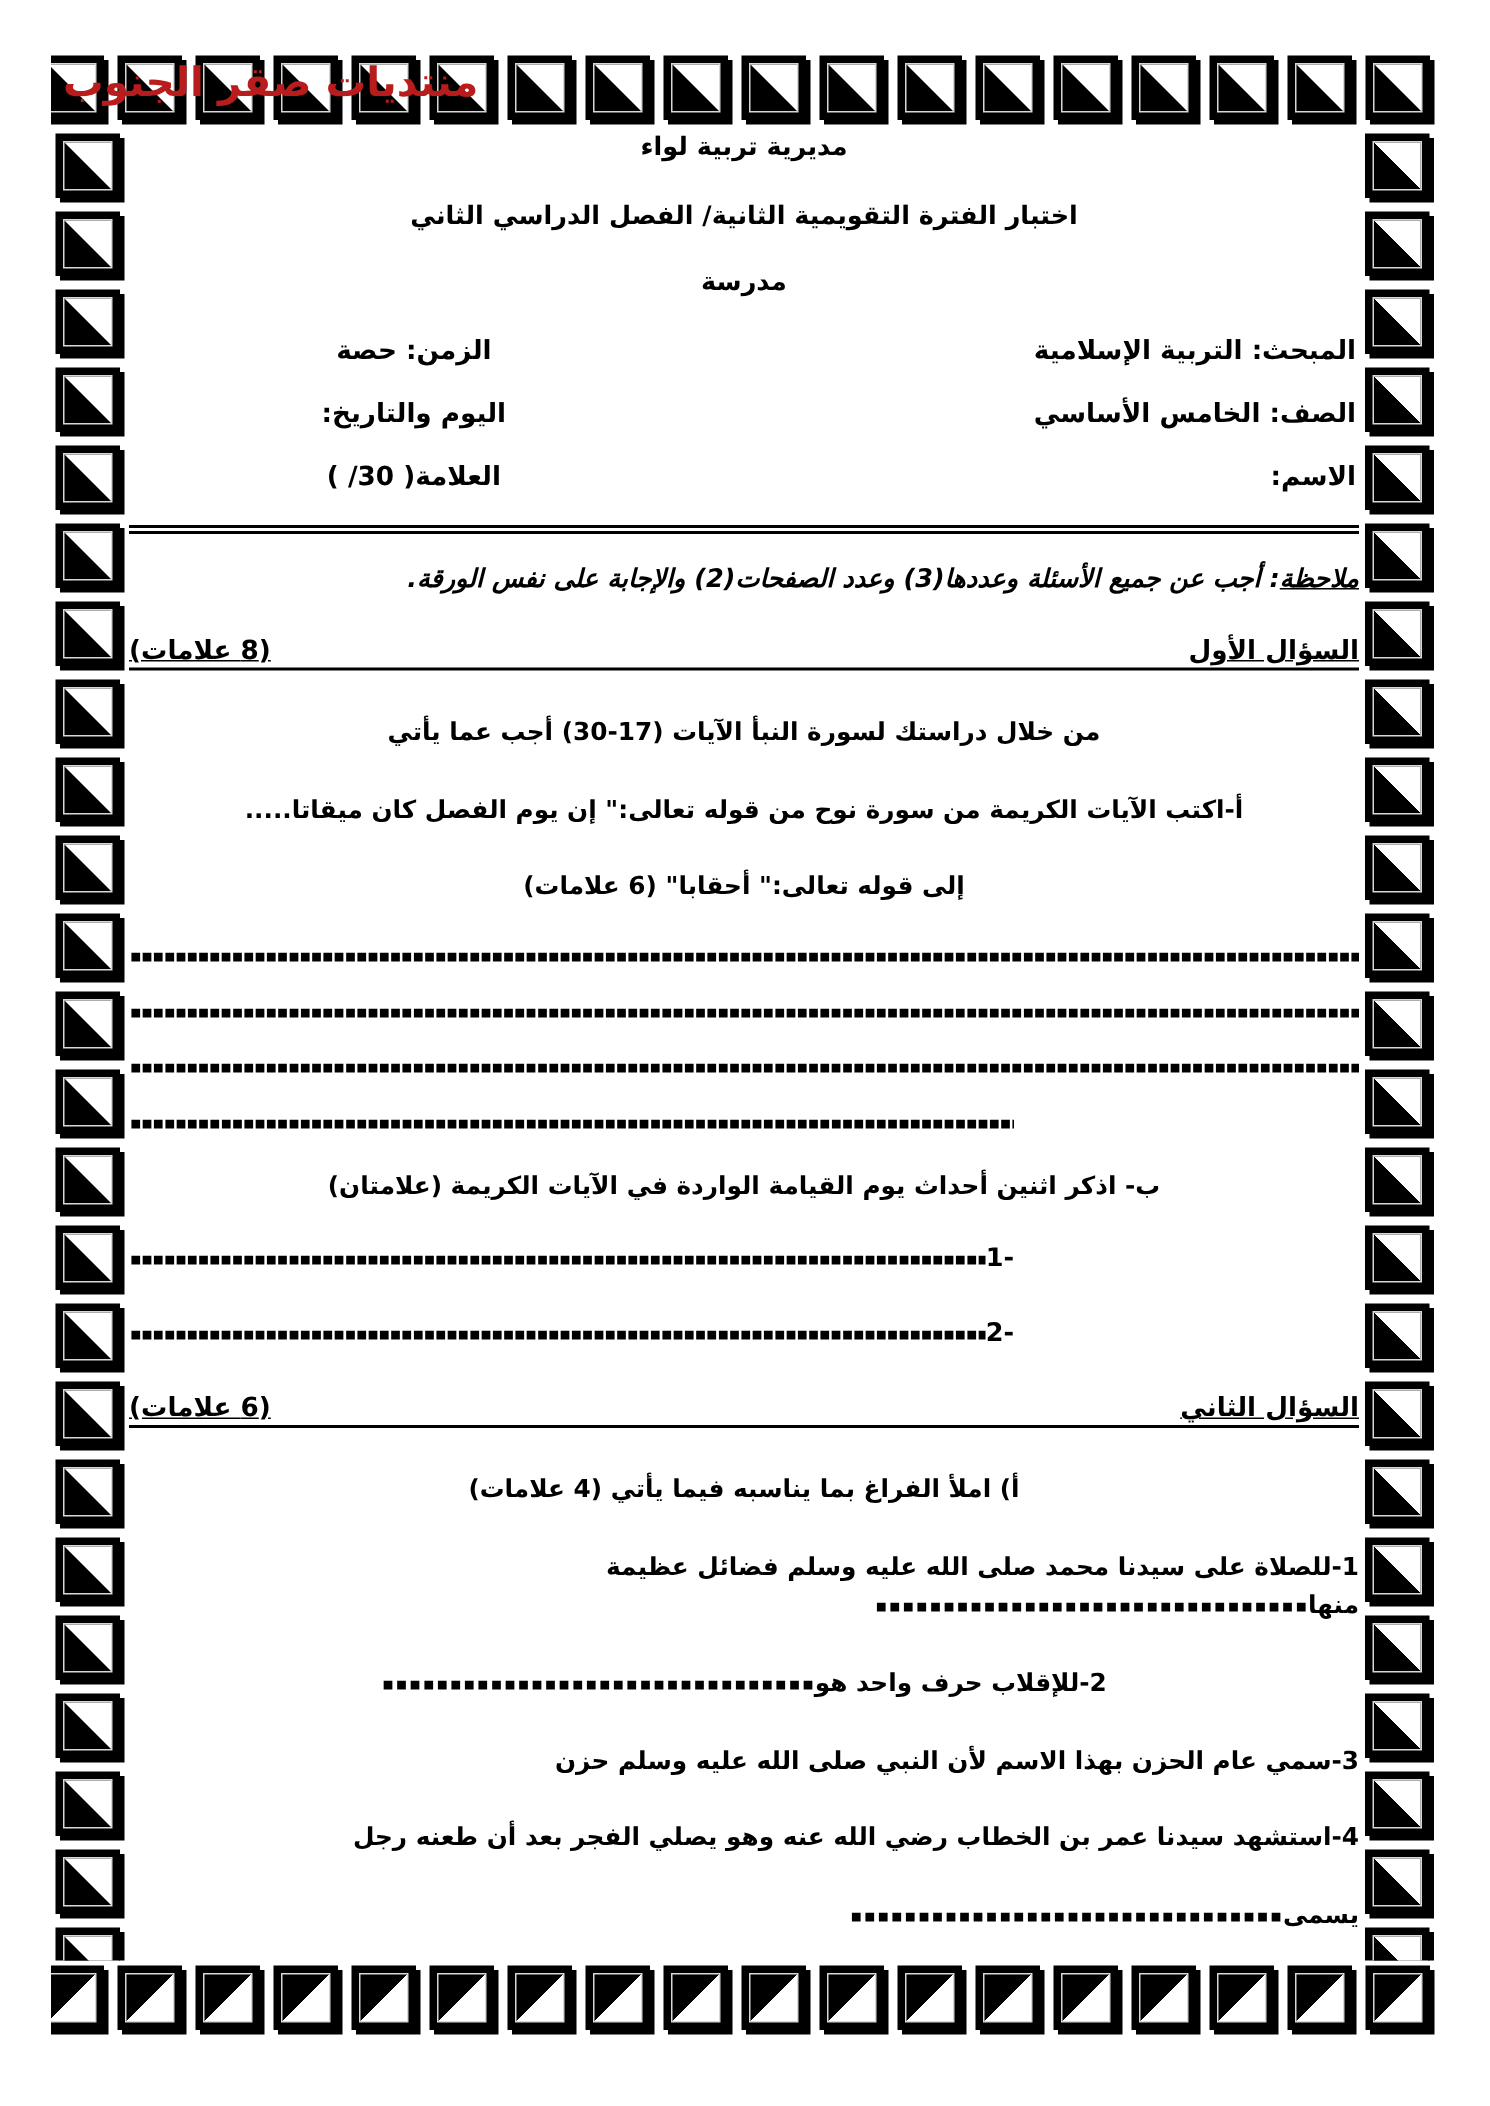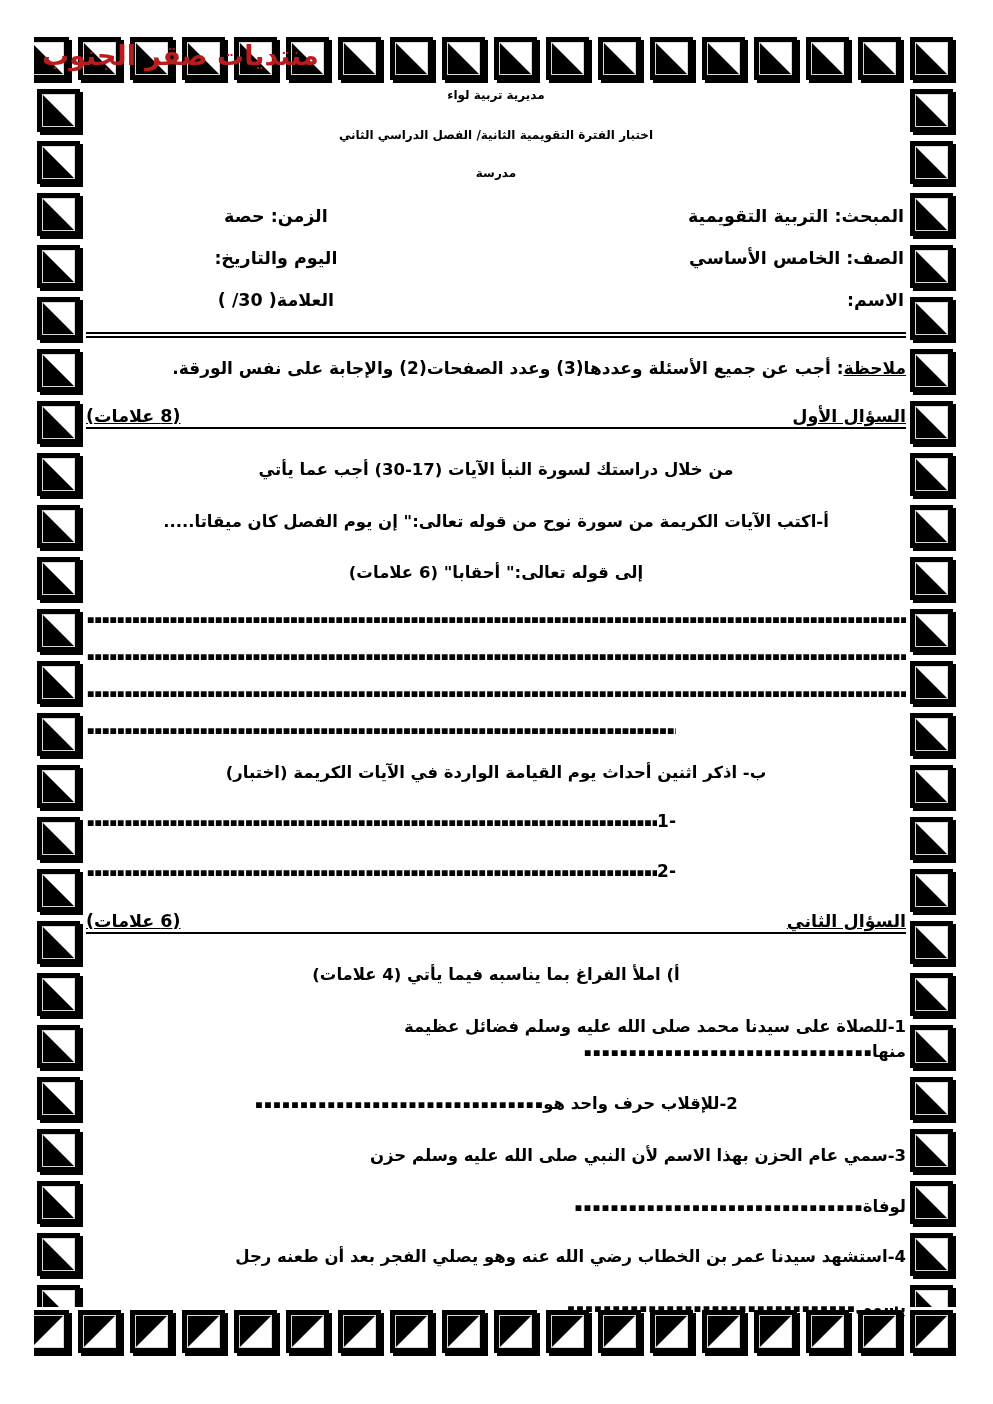--- a/index.html
+++ b/index.html
@@ -94,21 +94,21 @@
     font-size: 17px;
     font-weight: bold;
     color: #000000;
     text-align: right;
     direction: rtl;
   }
 
   .center-line {
     text-align: center;
     margin: 0 0 26px 0;
-    font-size: 12px;
+    font-size: 17px;
     font-weight: bold;
   }
   .center-line.tight { margin-bottom: 24px; }
 
   
   .info-row {
     display: flex;
     flex-direction: row;
     justify-content: flex-start;
     margin-bottom: 22px;
@@ -123,20 +123,21 @@
     border-bottom: 2px solid #000;
     height: 2px;
     margin: 10px 0 20px 0;
   }
 
   .note-line {
     margin: 0 0 28px 0;
     font-size: 17px;
     font-weight: bold;
     text-align: right;
+    font-style: italic;
   }
   .u { text-decoration: underline; }
 
   
   .q-head {
     display: flex;
     flex-direction: row;
     justify-content: space-between;
     align-items: flex-end;
     border-bottom: 2px solid #000;
@@ -300,21 +301,21 @@
 
 <div class="watermark">منتديات صقر الجنوب</div>
 
 <div class="doc">
 
   <div class="center-line">مديرية تربية لواء</div>
   <div class="center-line tight">اختبار الفترة التقويمية الثانية/ الفصل الدراسي الثاني</div>
   <div class="center-line">مدرسة</div>
 
   <div class="info-row">
-    <div class="info-right">المبحث: التربية التقويمية</div>
+    <div class="info-right">المبحث: التربية الإسلامية</div>
     <div class="info-left">الزمن: حصة</div>
   </div>
 
   <div class="info-row">
     <div class="info-right">الصف: الخامس الأساسي</div>
     <div class="info-left">اليوم والتاريخ:</div>
   </div>
 
   <div class="info-row">
     <div class="info-right">الاسم:</div>
@@ -334,21 +335,21 @@
 
   <div class="body-line center">من خلال دراستك لسورة النبأ الآيات (17-30) أجب عما يأتي</div>
   <div class="body-line center">أ-اكتب الآيات الكريمة من سورة نوح من قوله تعالى:" إن يوم الفصل كان ميقاتا.....</div>
   <div class="body-line center">إلى قوله تعالى:" أحقابا" (6 علامات)</div>
 
   <div class="dots dots-row">▪▪▪▪▪▪▪▪▪▪▪▪▪▪▪▪▪▪▪▪▪▪▪▪▪▪▪▪▪▪▪▪▪▪▪▪▪▪▪▪▪▪▪▪▪▪▪▪▪▪▪▪▪▪▪▪▪▪▪▪▪▪▪▪▪▪▪▪▪▪▪▪▪▪▪▪▪▪▪▪▪▪▪▪▪▪▪▪▪▪▪▪▪▪▪▪▪▪▪▪▪▪▪▪▪▪▪▪▪▪▪▪▪▪▪▪▪▪▪▪▪▪▪▪▪▪▪▪▪▪▪▪▪▪▪▪▪▪▪▪▪▪▪▪▪</div>
   <div class="dots dots-row">▪▪▪▪▪▪▪▪▪▪▪▪▪▪▪▪▪▪▪▪▪▪▪▪▪▪▪▪▪▪▪▪▪▪▪▪▪▪▪▪▪▪▪▪▪▪▪▪▪▪▪▪▪▪▪▪▪▪▪▪▪▪▪▪▪▪▪▪▪▪▪▪▪▪▪▪▪▪▪▪▪▪▪▪▪▪▪▪▪▪▪▪▪▪▪▪▪▪▪▪▪▪▪▪▪▪▪▪▪▪▪▪▪▪▪▪▪▪▪▪▪▪▪▪▪▪▪▪▪▪▪▪▪▪▪▪▪▪▪▪▪▪▪▪▪</div>
   <div class="dots dots-row">▪▪▪▪▪▪▪▪▪▪▪▪▪▪▪▪▪▪▪▪▪▪▪▪▪▪▪▪▪▪▪▪▪▪▪▪▪▪▪▪▪▪▪▪▪▪▪▪▪▪▪▪▪▪▪▪▪▪▪▪▪▪▪▪▪▪▪▪▪▪▪▪▪▪▪▪▪▪▪▪▪▪▪▪▪▪▪▪▪▪▪▪▪▪▪▪▪▪▪▪▪▪▪▪▪▪▪▪▪▪▪▪▪▪▪▪▪▪▪▪▪▪▪▪▪▪▪▪▪▪▪▪▪▪▪▪▪▪▪▪▪▪▪▪▪</div>
   <div class="dots dots-row w70">▪▪▪▪▪▪▪▪▪▪▪▪▪▪▪▪▪▪▪▪▪▪▪▪▪▪▪▪▪▪▪▪▪▪▪▪▪▪▪▪▪▪▪▪▪▪▪▪▪▪▪▪▪▪▪▪▪▪▪▪▪▪▪▪▪▪▪▪▪▪▪▪▪▪▪▪▪▪▪▪▪▪▪▪▪▪▪▪▪▪▪▪▪▪▪▪▪▪▪▪▪▪▪▪▪▪▪</div>
 
-  <div class="body-line center">ب- اذكر اثنين أحداث يوم القيامة الواردة في الآيات الكريمة (اختبار)</div>
+  <div class="body-line center">ب- اذكر اثنين أحداث يوم القيامة الواردة في الآيات الكريمة (علامتان)</div>
 
   <div class="num-answer">
     <span class="lbl">-1</span>
     <span class="dots">▪▪▪▪▪▪▪▪▪▪▪▪▪▪▪▪▪▪▪▪▪▪▪▪▪▪▪▪▪▪▪▪▪▪▪▪▪▪▪▪▪▪▪▪▪▪▪▪▪▪▪▪▪▪▪▪▪▪▪▪▪▪▪▪▪▪▪▪▪▪▪▪▪▪▪▪▪▪▪▪▪▪▪▪▪▪▪▪▪▪▪▪▪▪▪▪▪▪▪▪▪▪▪▪</span>
   </div>
   <div class="num-answer">
     <span class="lbl">-2</span>
     <span class="dots">▪▪▪▪▪▪▪▪▪▪▪▪▪▪▪▪▪▪▪▪▪▪▪▪▪▪▪▪▪▪▪▪▪▪▪▪▪▪▪▪▪▪▪▪▪▪▪▪▪▪▪▪▪▪▪▪▪▪▪▪▪▪▪▪▪▪▪▪▪▪▪▪▪▪▪▪▪▪▪▪▪▪▪▪▪▪▪▪▪▪▪▪▪▪▪▪▪▪▪▪▪▪▪▪</span>
   </div>
 
@@ -363,23 +364,20 @@
     <span>1-للصلاة على سيدنا محمد صلى الله عليه وسلم فضائل عظيمة منها</span><span class="inline-dots">▪▪▪▪▪▪▪▪▪▪▪▪▪▪▪▪▪▪▪▪▪▪▪▪▪▪▪▪▪▪▪▪</span>
   </div>
 
   <div class="body-line center">
     <span>2-للإقلاب حرف واحد هو</span><span class="inline-dots">▪▪▪▪▪▪▪▪▪▪▪▪▪▪▪▪▪▪▪▪▪▪▪▪▪▪▪▪▪▪▪▪</span>
   </div>
 
   <div class="body-line stretch">
     <span>3-سمي عام الحزن بهذا الاسم لأن النبي صلى الله عليه وسلم حزن</span>
   </div>
-  <div class="body-line tail-dots">
-    <span>لوفاة</span><span class="inline-dots">▪▪▪▪▪▪▪▪▪▪▪▪▪▪▪▪▪▪▪▪▪▪▪▪▪▪▪▪▪▪▪▪</span>
-  </div>
 
   <div class="body-line stretch">
     <span>4-استشهد سيدنا عمر بن الخطاب رضي الله عنه وهو يصلي الفجر بعد أن طعنه رجل</span>
   </div>
   <div class="body-line tail-dots">
     <span>يسمى</span><span class="inline-dots">▪▪▪▪▪▪▪▪▪▪▪▪▪▪▪▪▪▪▪▪▪▪▪▪▪▪▪▪▪▪▪▪</span>
   </div>
 
 </div>
 

